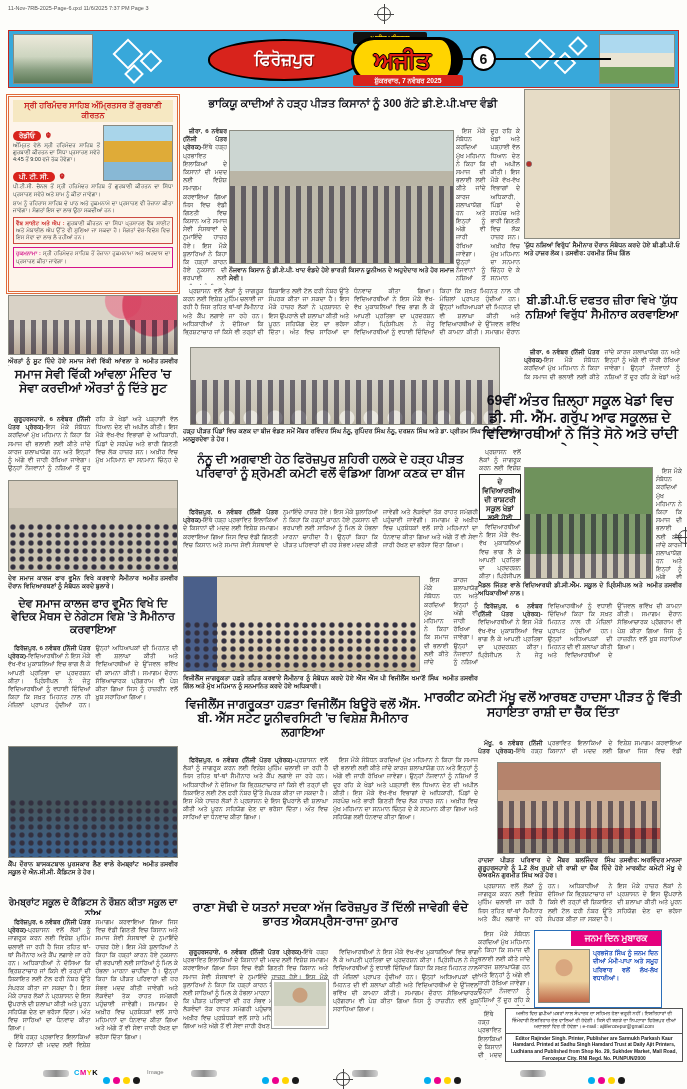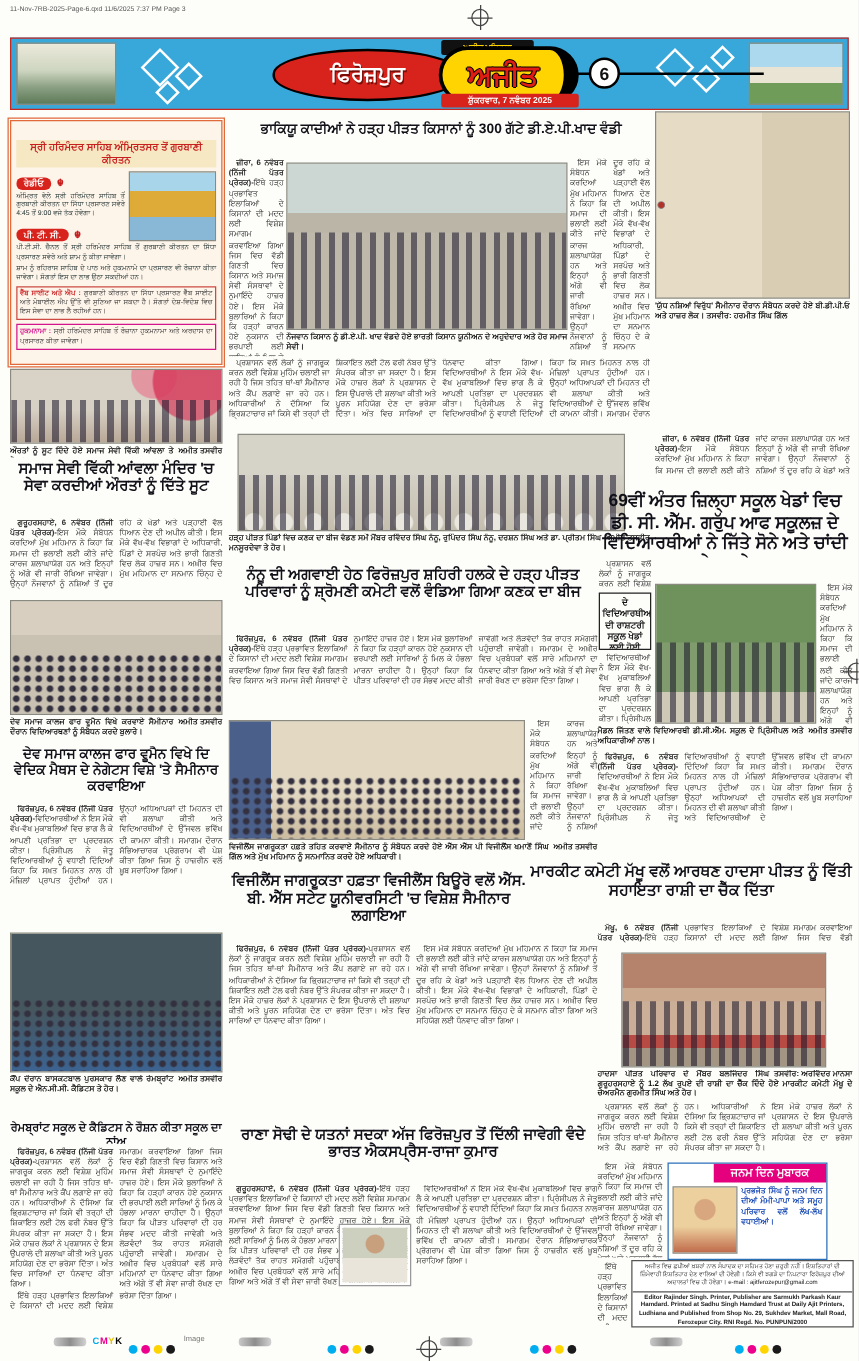--- a/index.html
+++ b/index.html
@@ -58,21 +58,21 @@
   .hl{font-weight:bold;color:#101018;text-align:center;line-height:1.18;overflow:hidden;}
   .bt{font-size:6.2px;line-height:1.32;color:#222;text-align:justify;column-gap:5px;overflow:hidden;}
   .bt p{margin:0;text-indent:6px;}
   .dl{font-weight:bold;}
   .cap{font-size:6.3px;font-weight:bold;color:#111;line-height:1.2;text-align:justify;overflow:hidden;}
   .cr{float:right;font-weight:bold;padding-left:4px;}
   
   .kbox{border:1px solid #e06a3a;outline:1px solid #e06a3a;outline-offset:1.5px;
         background:#fdf4ea;padding:3px 4px;overflow:hidden;}
   .kbox .ktitle{background:#f6e8c2;color:#c81f1f;font-weight:bold;font-size:8px;
-        text-align:center;padding:1px 0;margin-bottom:2px;overflow:hidden;margin-top:12px;}
+        text-align:center;padding:1px 0;margin-bottom:2px;overflow:hidden;}
   .pill{display:inline-block;background:#d8231c;color:#fff;font-weight:bold;font-size:7px;
         border-radius:6px;padding:1px 6px;}
   .khanda{color:#c81f1f;font-size:8px;font-weight:bold;}
   .ktext{font-size:5.5px;line-height:1.3;color:#233;text-align:justify;}
   .ksub{border:1px solid #cc4a42;padding:2px;margin-top:3px;font-size:5.5px;
         line-height:1.3;color:#333;text-align:justify;overflow:hidden;}
   .klead-red{color:#c81f1f;font-weight:bold;}
   .klead-mag{color:#d4148c;font-weight:bold;}
   
   .subbox{border:1px solid #222;padding:2px;font-weight:bold;font-size:7.2px;
@@ -110,21 +110,21 @@
   <div class="abs mast" style="left:8px;top:30px;width:671px;height:58px;">
     <div class="photo p-build" style="left:4px;top:3px;width:80px;height:50px;"></div>
     <div class="photo p-temple2" style="left:590px;top:3px;width:76px;height:50px;"></div>
     <div class="dia" style="left:108px;top:12px;width:18px;height:18px;"></div>
     <div class="dia" style="left:134px;top:22px;width:12px;height:12px;"></div>
     <div class="dia" style="left:118px;top:36px;width:10px;height:10px;"></div>
     <div class="dia" style="left:520px;top:12px;width:18px;height:18px;"></div>
     <div class="dia" style="left:548px;top:24px;width:12px;height:12px;"></div>
     <div class="dia" style="left:562px;top:8px;width:10px;height:10px;"></div>
     <div class="abs mast-line" style="left:452px;top:27px;width:150px;"></div>
-    <div class="abs mast-oval" style="left:209px;top:8px;width:152px;height:42px;">ਫਿਰੋਜ਼ਪੁਰ</div>
+    <div class="abs mast-oval" style="left:199px;top:8px;width:152px;height:42px;">ਫਿਰੋਜ਼ਪੁਰ</div>
     <div class="abs brand-tag" style="left:344px;top:1px;width:74px;height:12px;">ਅਜੀਤ ਪਤ੍ਰਿਕਾ</div>
     <div class="abs brand-box" style="left:342px;top:6px;width:112px;height:46px;text-align:center;">
       <span class="brand-txt">ਅਜੀਤ</span>
     </div>
     <div class="abs date-strip" style="left:344px;top:44px;width:110px;height:11px;">ਸ਼ੁੱਕਰਵਾਰ, 7 ਨਵੰਬਰ 2025</div>
     <div class="abs pg-circle" style="left:462px;top:15px;width:25px;height:25px;">6</div>
   </div>
 
   <div class="abs kbox" style="left:8px;top:96px;width:170px;height:196px;">
     <div class="ktitle">ਸ੍ਰੀ ਹਰਿਮੰਦਰ ਸਾਹਿਬ ਅੰਮ੍ਰਿਤਸਰ ਤੋਂ ਗੁਰਬਾਣੀ ਕੀਰਤਨ</div>
@@ -219,20 +219,21 @@
     <p><span class="dl">ਗੁਰੂਹਰਸਹਾਏ, 6 ਨਵੰਬਰ (ਨਿੱਜੀ ਪੱਤਰ ਪ੍ਰੇਰਕ)-</span><span>ਇੱਥੇ ਹੜ੍ਹ ਪ੍ਰਭਾਵਿਤ ਇਲਾਕਿਆਂ ਦੇ ਕਿਸਾਨਾਂ ਦੀ ਮਦਦ ਲਈ ਵਿਸ਼ੇਸ਼ ਸਮਾਗਮ ਕਰਵਾਇਆ ਗਿਆ ਜਿਸ ਵਿਚ ਵੱਡੀ ਗਿਣਤੀ ਵਿਚ ਕਿਸਾਨ ਅਤੇ ਸਮਾਜ ਸੇਵੀ ਸੰਸਥਾਵਾਂ ਦੇ ਨੁਮਾਇੰਦੇ ਹਾਜ਼ਰ ਹੋਏ। ਇਸ ਮੌਕੇ ਬੁਲਾਰਿਆਂ ਨੇ ਕਿਹਾ ਕਿ ਹੜ੍ਹਾਂ ਕਾਰਨ ਹੋਏ ਨੁਕਸਾਨ ਦੀ ਭਰਪਾਈ ਲਈ ਸਾਰਿਆਂ ਨੂੰ ਮਿਲ ਕੇ ਹੰਭਲਾ ਮਾਰਨਾ ਚਾਹੀਦਾ ਹੈ। ਉਨ੍ਹਾਂ ਕਿਹਾ ਕਿ ਪੀੜਤ ਪਰਿਵਾਰਾਂ ਦੀ ਹਰ ਸੰਭਵ ਮਦਦ ਕੀਤੀ ਜਾਵੇਗੀ ਅਤੇ ਲੋੜਵੰਦਾਂ ਤੱਕ ਰਾਹਤ ਸਮੱਗਰੀ ਪਹੁੰਚਾਈ ਜਾਵੇਗੀ। ਸਮਾਗਮ ਦੇ ਅਖ਼ੀਰ ਵਿਚ ਪ੍ਰਬੰਧਕਾਂ ਵਲੋਂ ਸਾਰੇ ਮਹਿਮਾਨਾਂ ਦਾ ਧੰਨਵਾਦ ਕੀਤਾ ਗਿਆ ਅਤੇ ਅੱਗੇ ਤੋਂ ਵੀ ਸੇਵਾ ਜਾਰੀ ਰੱਖਣ ਦਾ ਭਰੋਸਾ ਦਿੱਤਾ ਗਿਆ।</span></p>
     <p><span>ਵਿਦਿਆਰਥੀਆਂ ਨੇ ਇਸ ਮੌਕੇ ਵੱਖ-ਵੱਖ ਮੁਕਾਬਲਿਆਂ ਵਿਚ ਭਾਗ ਲੈ ਕੇ ਆਪਣੀ ਪ੍ਰਤਿਭਾ ਦਾ ਪ੍ਰਦਰਸ਼ਨ ਕੀਤਾ। ਪ੍ਰਿੰਸੀਪਲ ਨੇ ਜੇਤੂ ਵਿਦਿਆਰਥੀਆਂ ਨੂੰ ਵਧਾਈ ਦਿੰਦਿਆਂ ਕਿਹਾ ਕਿ ਸਖ਼ਤ ਮਿਹਨਤ ਨਾਲ ਹੀ ਮੰਜ਼ਿਲਾਂ ਪ੍ਰਾਪਤ ਹੁੰਦੀਆਂ ਹਨ। ਉਨ੍ਹਾਂ ਅਧਿਆਪਕਾਂ ਦੀ ਮਿਹਨਤ ਦੀ ਵੀ ਸ਼ਲਾਘਾ ਕੀਤੀ ਅਤੇ ਵਿਦਿਆਰਥੀਆਂ ਦੇ ਉੱਜਵਲ ਭਵਿੱਖ ਦੀ ਕਾਮਨਾ ਕੀਤੀ। ਸਮਾਗਮ ਦੌਰਾਨ ਸੱਭਿਆਚਾਰਕ ਪ੍ਰੋਗਰਾਮ ਵੀ ਪੇਸ਼ ਕੀਤਾ ਗਿਆ ਜਿਸ ਨੂੰ ਹਾਜ਼ਰੀਨ ਵਲੋਂ ਖ਼ੂਬ ਸਰਾਹਿਆ ਗਿਆ।</span></p>
   </div>
   <div class="photo p-man" style="left:272px;top:980px;width:56px;height:48px;border:2px solid #fff;outline:1px solid #999;"></div>
 
   <div class="photo p-sem1 crowd" style="left:524px;top:89px;width:156px;height:150px;"></div>
   <div class="abs cap" style="left:524px;top:241px;width:156px;height:26px;">
     <span>'ਯੁੱਧ ਨਸ਼ਿਆਂ ਵਿਰੁੱਧ' ਸੈਮੀਨਾਰ ਦੌਰਾਨ ਸੰਬੋਧਨ ਕਰਦੇ ਹੋਏ ਬੀ.ਡੀ.ਪੀ.ਓ ਅਤੇ ਹਾਜ਼ਰ ਲੋਕ।</span>
     <span>ਤਸਵੀਰ: ਹਰਮੀਤ ਸਿੰਘ ਗਿੱਲ</span>
   </div>
+  <div class="abs hl" style="left:524px;top:294px;width:156px;height:50px;font-size:11.5px;">ਬੀ.ਡੀ.ਪੀ.ਓ ਦਫਤਰ ਜ਼ੀਰਾ ਵਿਖੇ 'ਯੁੱਧ ਨਸ਼ਿਆਂ ਵਿਰੁੱਧ' ਸੈਮੀਨਾਰ ਕਰਵਾਇਆ</div>
   <div class="abs bt" style="left:524px;top:348px;width:156px;height:40px;column-count:2;">
     <p><span class="dl">ਜ਼ੀਰਾ, 6 ਨਵੰਬਰ (ਨਿੱਜੀ ਪੱਤਰ ਪ੍ਰੇਰਕ)-</span><span>ਇਸ ਮੌਕੇ ਸੰਬੋਧਨ ਕਰਦਿਆਂ ਮੁੱਖ ਮਹਿਮਾਨ ਨੇ ਕਿਹਾ ਕਿ ਸਮਾਜ ਦੀ ਭਲਾਈ ਲਈ ਕੀਤੇ ਜਾਂਦੇ ਕਾਰਜ ਸ਼ਲਾਘਾਯੋਗ ਹਨ ਅਤੇ ਇਨ੍ਹਾਂ ਨੂੰ ਅੱਗੇ ਵੀ ਜਾਰੀ ਰੱਖਿਆ ਜਾਵੇਗਾ। ਉਨ੍ਹਾਂ ਨੌਜਵਾਨਾਂ ਨੂੰ ਨਸ਼ਿਆਂ ਤੋਂ ਦੂਰ ਰਹਿ ਕੇ ਖੇਡਾਂ ਅਤੇ ਪੜ੍ਹਾਈ ਵੱਲ ਧਿਆਨ ਦੇਣ ਦੀ ਅਪੀਲ ਕੀਤੀ। ਇਸ ਮੌਕੇ ਵੱਖ-ਵੱਖ ਵਿਭਾਗਾਂ ਦੇ ਅਧਿਕਾਰੀ, ਪਿੰਡਾਂ ਦੇ ਸਰਪੰਚ ਅਤੇ ਭਾਰੀ ਗਿਣਤੀ ਵਿਚ ਲੋਕ ਹਾਜ਼ਰ ਸਨ। ਅਖ਼ੀਰ ਵਿਚ ਮੁੱਖ ਮਹਿਮਾਨ ਦਾ ਸਨਮਾਨ ਚਿੰਨ੍ਹ ਦੇ ਕੇ ਸਨਮਾਨ ਕੀਤਾ ਗਿਆ ਅਤੇ ਸਹਿਯੋਗ ਲਈ ਧੰਨਵਾਦ ਕੀਤਾ ਗਿਆ।</span></p>
   </div>
   <div class="abs hl" style="left:478px;top:392px;width:204px;height:54px;font-size:14px;">69ਵੀਂ ਅੰਤਰ ਜ਼ਿਲ੍ਹਾ ਸਕੂਲ ਖੇਡਾਂ ਵਿਚ ਡੀ. ਸੀ. ਐੱਮ. ਗਰੁੱਪ ਆਫ ਸਕੂਲਜ਼ ਦੇ ਵਿਦਿਆਰਥੀਆਂ ਨੇ ਜਿੱਤੇ ਸੋਨੇ ਅਤੇ ਚਾਂਦੀ ਦੇ ਤਗਮੇ</div>
   <div class="abs bt" style="left:479px;top:448px;width:42px;height:24px;">
     <p><span>ਪ੍ਰਸ਼ਾਸਨ ਵਲੋਂ ਲੋਕਾਂ ਨੂੰ ਜਾਗਰੂਕ ਕਰਨ ਲਈ ਵਿਸ਼ੇਸ਼ ਮੁਹਿੰਮ ਚਲਾਈ ਜਾ ਰਹੀ ਹੈ ਜਿਸ ਤਹਿਤ ਥਾਂ-ਥਾਂ ਸੈਮੀਨਾਰ ਅਤੇ ਕੈਂਪ ਲਗਾਏ ਜਾ ਰਹੇ ਹਨ। ਅਧਿਕਾਰੀਆਂ ਨੇ ਦੱਸਿਆ ਕਿ ਭ੍ਰਿਸ਼ਟਾਚਾਰ ਜਾਂ ਕਿਸੇ ਵੀ ਤਰ੍ਹਾਂ ਦੀ ਸ਼ਿਕਾਇਤ ਲਈ ਟੋਲ ਫਰੀ ਨੰਬਰ ਉੱਤੇ ਸੰਪਰਕ ਕੀਤਾ ਜਾ ਸਕਦਾ ਹੈ। ਇਸ ਮੌਕੇ ਹਾਜ਼ਰ ਲੋਕਾਂ ਨੇ ਪ੍ਰਸ਼ਾਸਨ ਦੇ ਇਸ ਉਪਰਾਲੇ ਦੀ ਸ਼ਲਾਘਾ ਕੀਤੀ ਅਤੇ ਪੂਰਨ ਸਹਿਯੋਗ ਦੇਣ ਦਾ ਭਰੋਸਾ ਦਿੱਤਾ। ਅੰਤ ਵਿਚ ਸਾਰਿਆਂ ਦਾ ਧੰਨਵਾਦ ਕੀਤਾ ਗਿਆ।</span></p>
   </div>
   <div class="abs subbox" style="left:479px;top:474px;width:42px;height:46px;">ਦੇ ਵਿਦਿਆਰਥੀਆਂ ਦੀ ਰਾਸ਼ਟਰੀ ਸਕੂਲ ਖੇਡਾਂ ਲਈ ਹੋਈ ਚੋਣ</div>
   <div class="abs bt" style="left:479px;top:523px;width:42px;height:56px;">
     <p><span>ਵਿਦਿਆਰਥੀਆਂ ਨੇ ਇਸ ਮੌਕੇ ਵੱਖ-ਵੱਖ ਮੁਕਾਬਲਿਆਂ ਵਿਚ ਭਾਗ ਲੈ ਕੇ ਆਪਣੀ ਪ੍ਰਤਿਭਾ ਦਾ ਪ੍ਰਦਰਸ਼ਨ ਕੀਤਾ। ਪ੍ਰਿੰਸੀਪਲ ਨੇ ਜੇਤੂ ਵਿਦਿਆਰਥੀਆਂ ਨੂੰ ਵਧਾਈ ਦਿੰਦਿਆਂ ਕਿਹਾ ਕਿ ਸਖ਼ਤ ਮਿਹਨਤ ਨਾਲ ਹੀ ਮੰਜ਼ਿਲਾਂ ਪ੍ਰਾਪਤ ਹੁੰਦੀਆਂ ਹਨ। ਉਨ੍ਹਾਂ ਅਧਿਆਪਕਾਂ ਦੀ ਮਿਹਨਤ ਦੀ ਵੀ ਸ਼ਲਾਘਾ ਕੀਤੀ ਅਤੇ ਵਿਦਿਆਰਥੀਆਂ ਦੇ ਉੱਜਵਲ ਭਵਿੱਖ ਦੀ ਕਾਮਨਾ ਕੀਤੀ। ਸਮਾਗਮ ਦੌਰਾਨ ਸੱਭਿਆਚਾਰਕ ਪ੍ਰੋਗਰਾਮ ਵੀ ਪੇਸ਼ ਕੀਤਾ ਗਿਆ ਜਿਸ ਨੂੰ ਹਾਜ਼ਰੀਨ ਵਲੋਂ ਖ਼ੂਬ ਸਰਾਹਿਆ ਗਿਆ।</span></p>

